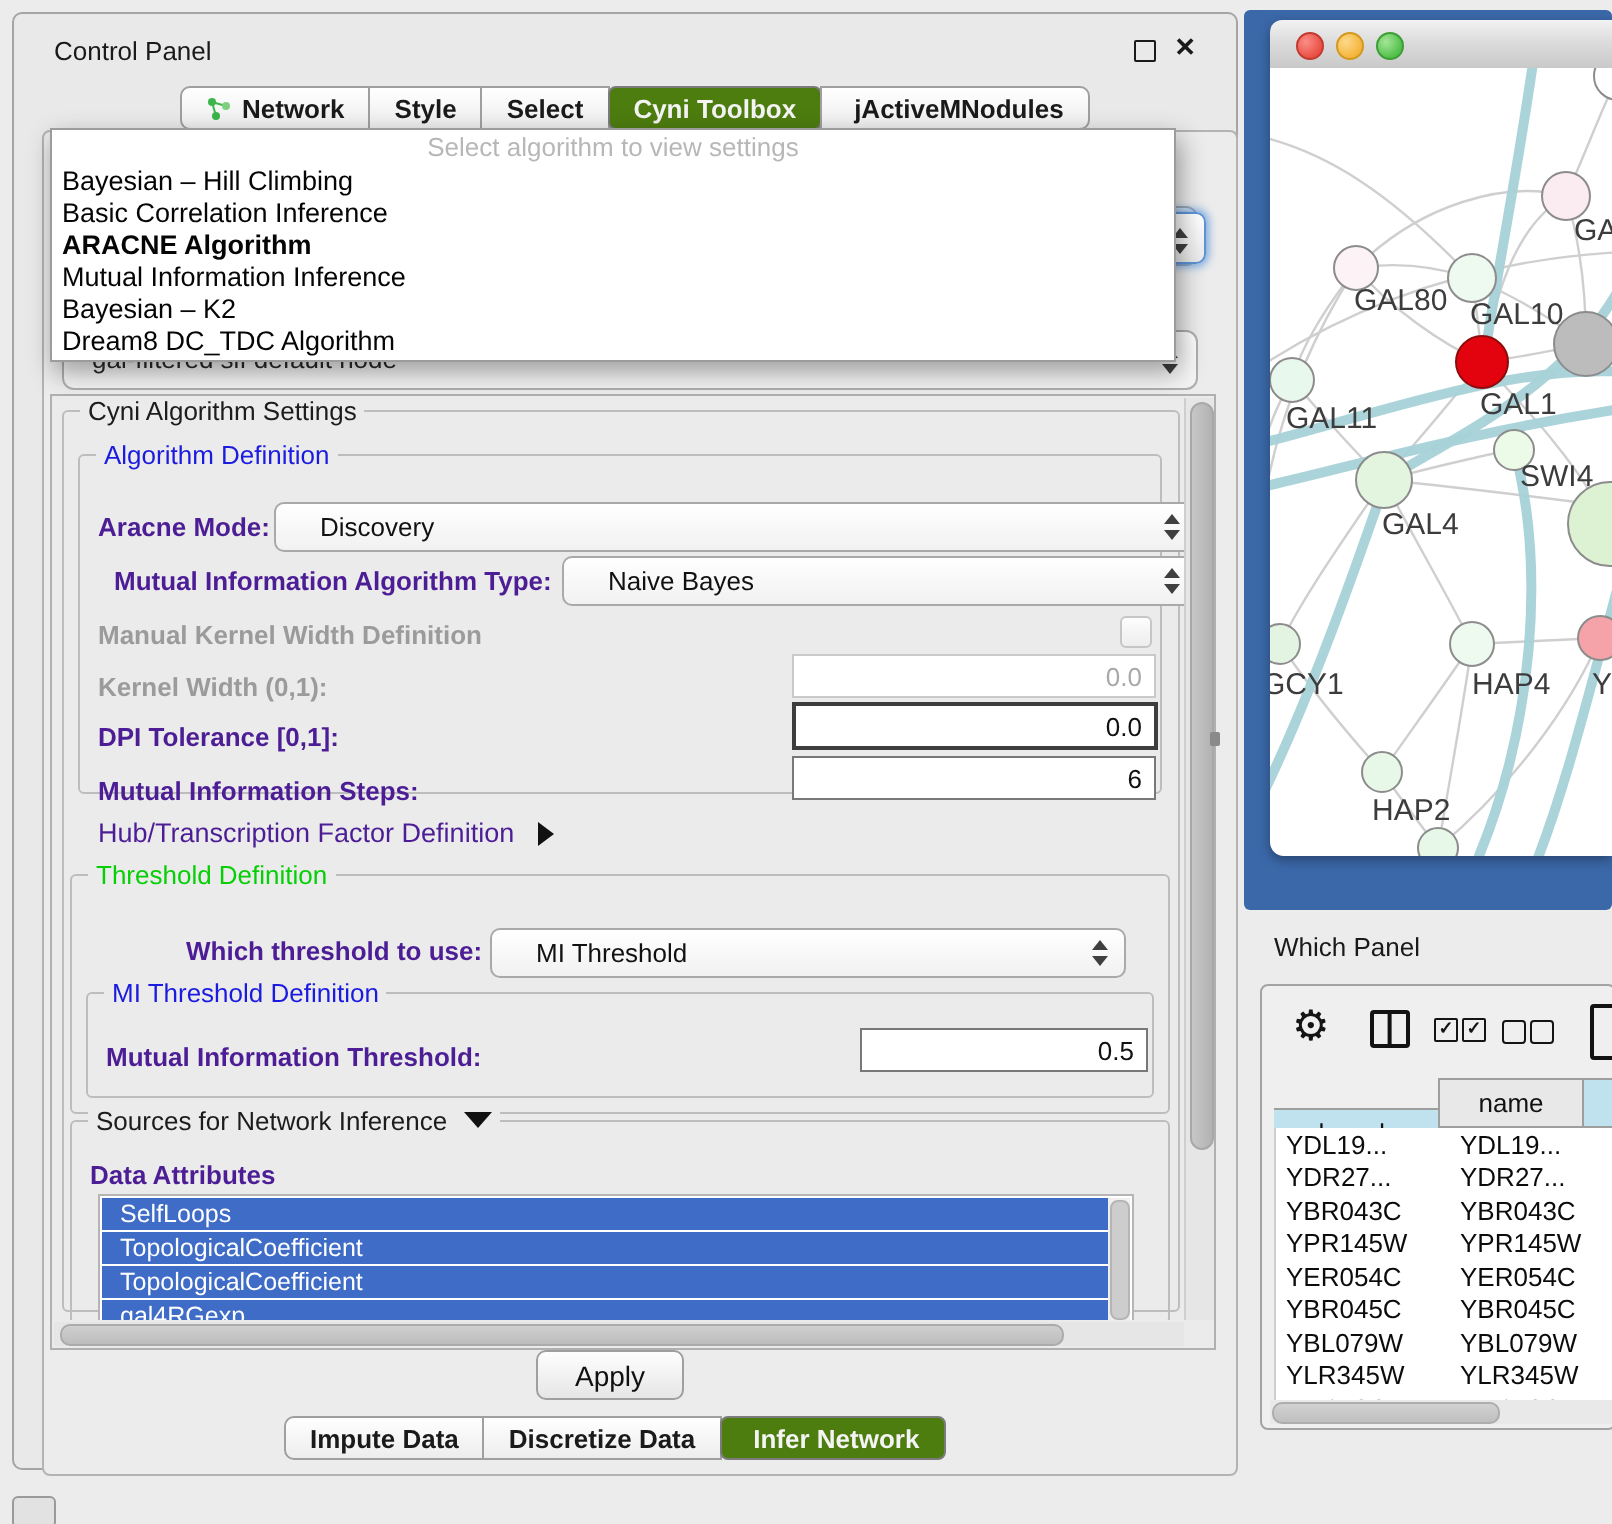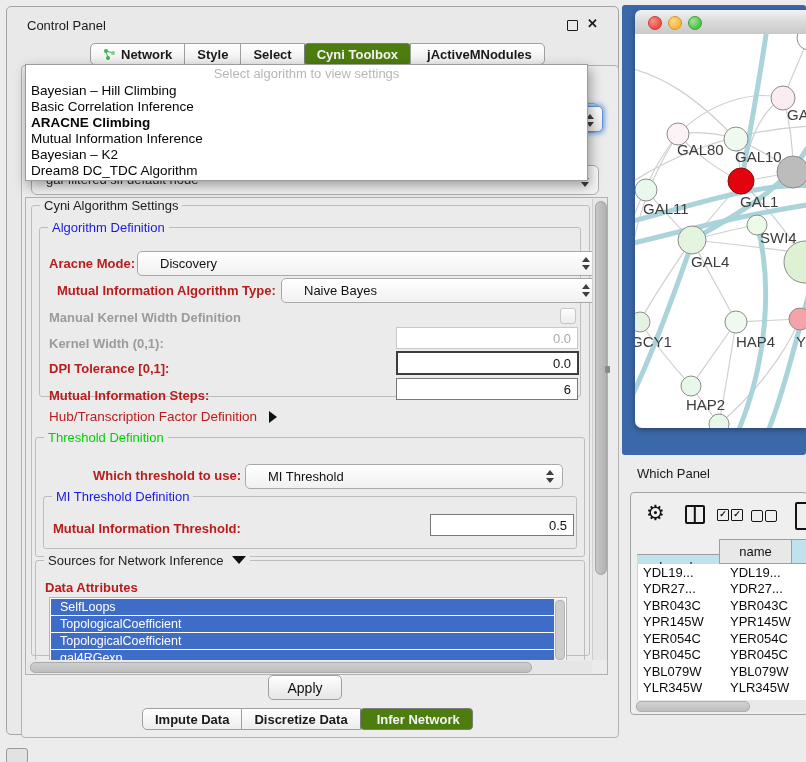--- a/index.html
+++ b/index.html
@@ -26,21 +26,21 @@
          display:flex;align-items:center;padding-left:22px;font-size:13px;color:#111;}
   .spin{position:absolute;right:7px;top:4px;width:9px;height:15px;}
   .spin i{position:absolute;left:0;width:0;height:0;border-left:4.5px solid transparent;border-right:4.5px solid transparent;}
   .spin i.up{top:1px;border-bottom:5px solid #3f3f3f;}
   .spin i.dn{bottom:1px;border-top:5px solid #3f3f3f;}
   .fld{position:absolute;height:20px;background:#fff;border:1px solid #b9b9b9;display:flex;align-items:center;
        justify-content:flex-end;padding:0 6px;font-size:13px;color:#111;}
   .fld.dim{color:#a9a9a9;border-color:#c9c9c9;}
   .fld.mid{border:1.5px solid #787878;}
   .fld.strong{border:2px solid #3d3d3d;}
-  .lbl{position:absolute;font-size:13px;font-weight:bold;color:#b91c1c;white-space:nowrap;}
+  .lbl{position:absolute;font-size:13px;font-weight:bold;color:#4c1d95;white-space:nowrap;}
   .lbl.dim{color:#9b9b9b;}
   .cbx{position:absolute;width:14px;height:14px;border:1px solid #c6c6c6;border-radius:3px;background:linear-gradient(#fdfdfd,#ededed);}
   
   .grp{position:absolute;border:1px solid #bdbdbd;border-radius:3px;}
   .grp-t{position:absolute;top:-8px;left:8px;background:#ebebeb;padding:0 4px;font-size:13px;white-space:nowrap;}
   .grp-t.blue{color:#1b1be0;}
   .grp-t.green{color:#06cf06;}
   
   .spane{left:18px;top:190px;width:581px;height:476px;background:#ebebeb;border:1px solid #b0b0b0;}
   .sp-clip{position:absolute;left:1px;top:1px;width:565px;height:461px;overflow:hidden;}
@@ -158,21 +158,21 @@
           <i class="up"></i>
           <i class="dn"></i>
         </span>
     </div>
 
     <div class="abs popup">
       <div class="pop-prompt">Select algorithm to view settings</div>
       <div id="pop-items">
           <div class="pop-item">Bayesian – Hill Climbing</div>
           <div class="pop-item">Basic Correlation Inference</div>
-          <div class="pop-item bold">ARACNE Climbing</div>
+          <div class="pop-item bold">ARACNE Algorithm</div>
           <div class="pop-item">Mutual Information Inference</div>
           <div class="pop-item">Bayesian – K2</div>
           <div class="pop-item">Dream8 DC_TDC Algorithm</div>
         </div>
     </div>
 
     <div class="abs spane" style="left:18px;top:190px;">
       <div class="sp-clip">
 
         <div class="grp" style="left:4px;top:6px;width:557px;height:449px;">

